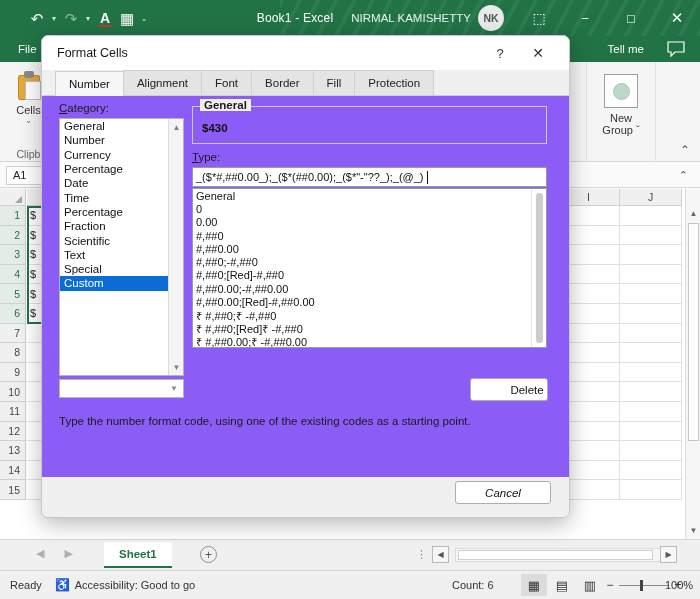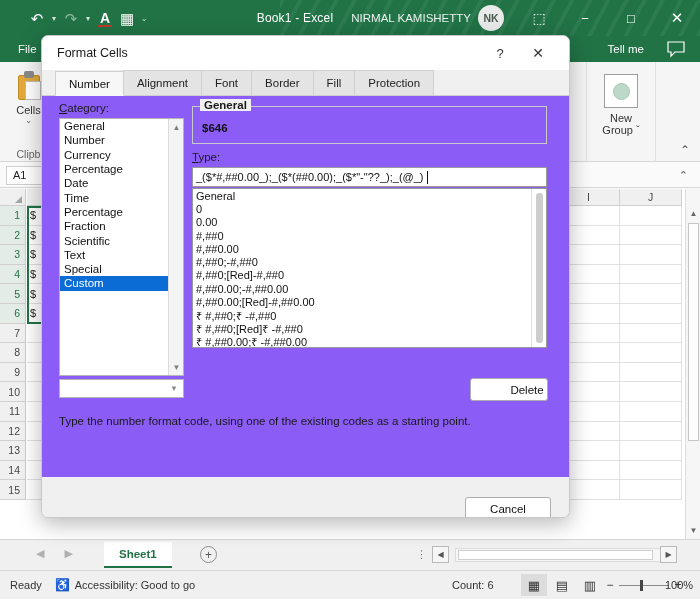--- a/index.html
+++ b/index.html
@@ -374,21 +374,21 @@
 
   .dlg-footer {
     position: absolute; left: 0; bottom: 0; width: 100%; height: 40px;
     background: #f0f0f0;
   }
   .btn-ok {
     position: absolute; right: 112px; top: 8px; width: 86px; height: 23px;
     border: 1px solid #0a6cd4;
   }
   .btn-cancel {
-    position: absolute; right: 18px; top: 20px; width: 86px; height: 23px;
+    position: absolute; right: 18px; top: 4px; width: 96px; height: 23px; font-style: italic;
   }
 </style>
 </head>
 <body>
 
 <div id="app">
 
   <div class="titlebar">
     <div class="stripes"></div>
 
@@ -612,21 +612,21 @@
             <div class="cat-item sel">Custom</div>
           </div>
         <div class="cat-scroll">
           <div class="up">▲</div>
           <div class="dn">▼</div>
         </div>
       </div>
 
       <div class="sample-group"></div>
       <div class="sample-legend">General</div>
-      <div class="sample-value">$646</div>
+      <div class="sample-value">$430</div>
 
       <div class="lbl type-label underline-first">Type:</div>
       <div class="type-input">
         <span>_($*#,##0.00_);_($*(##0.00);_($*"-"??_);_(@_)</span>
           <span class="caret"></span>
       </div>
 
       <div class="type-list">
         <div id="type-items">
             <div class="type-item">General</div>

